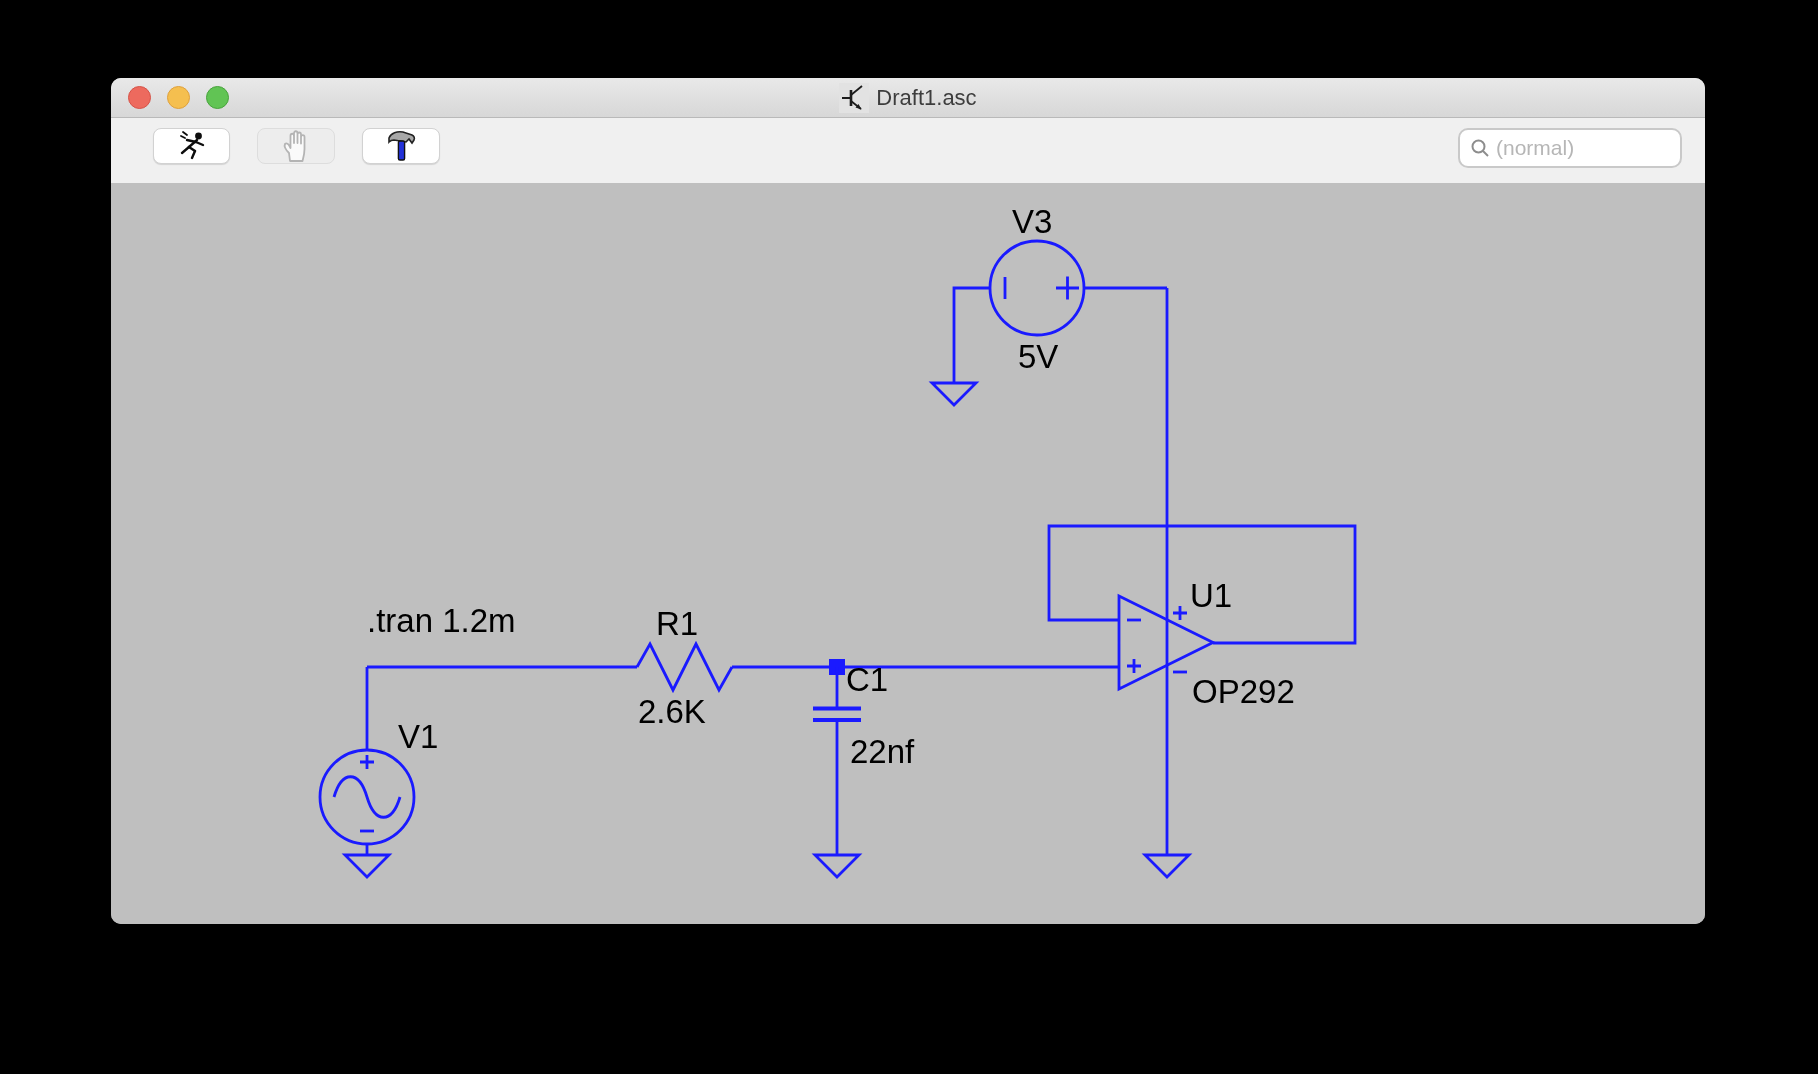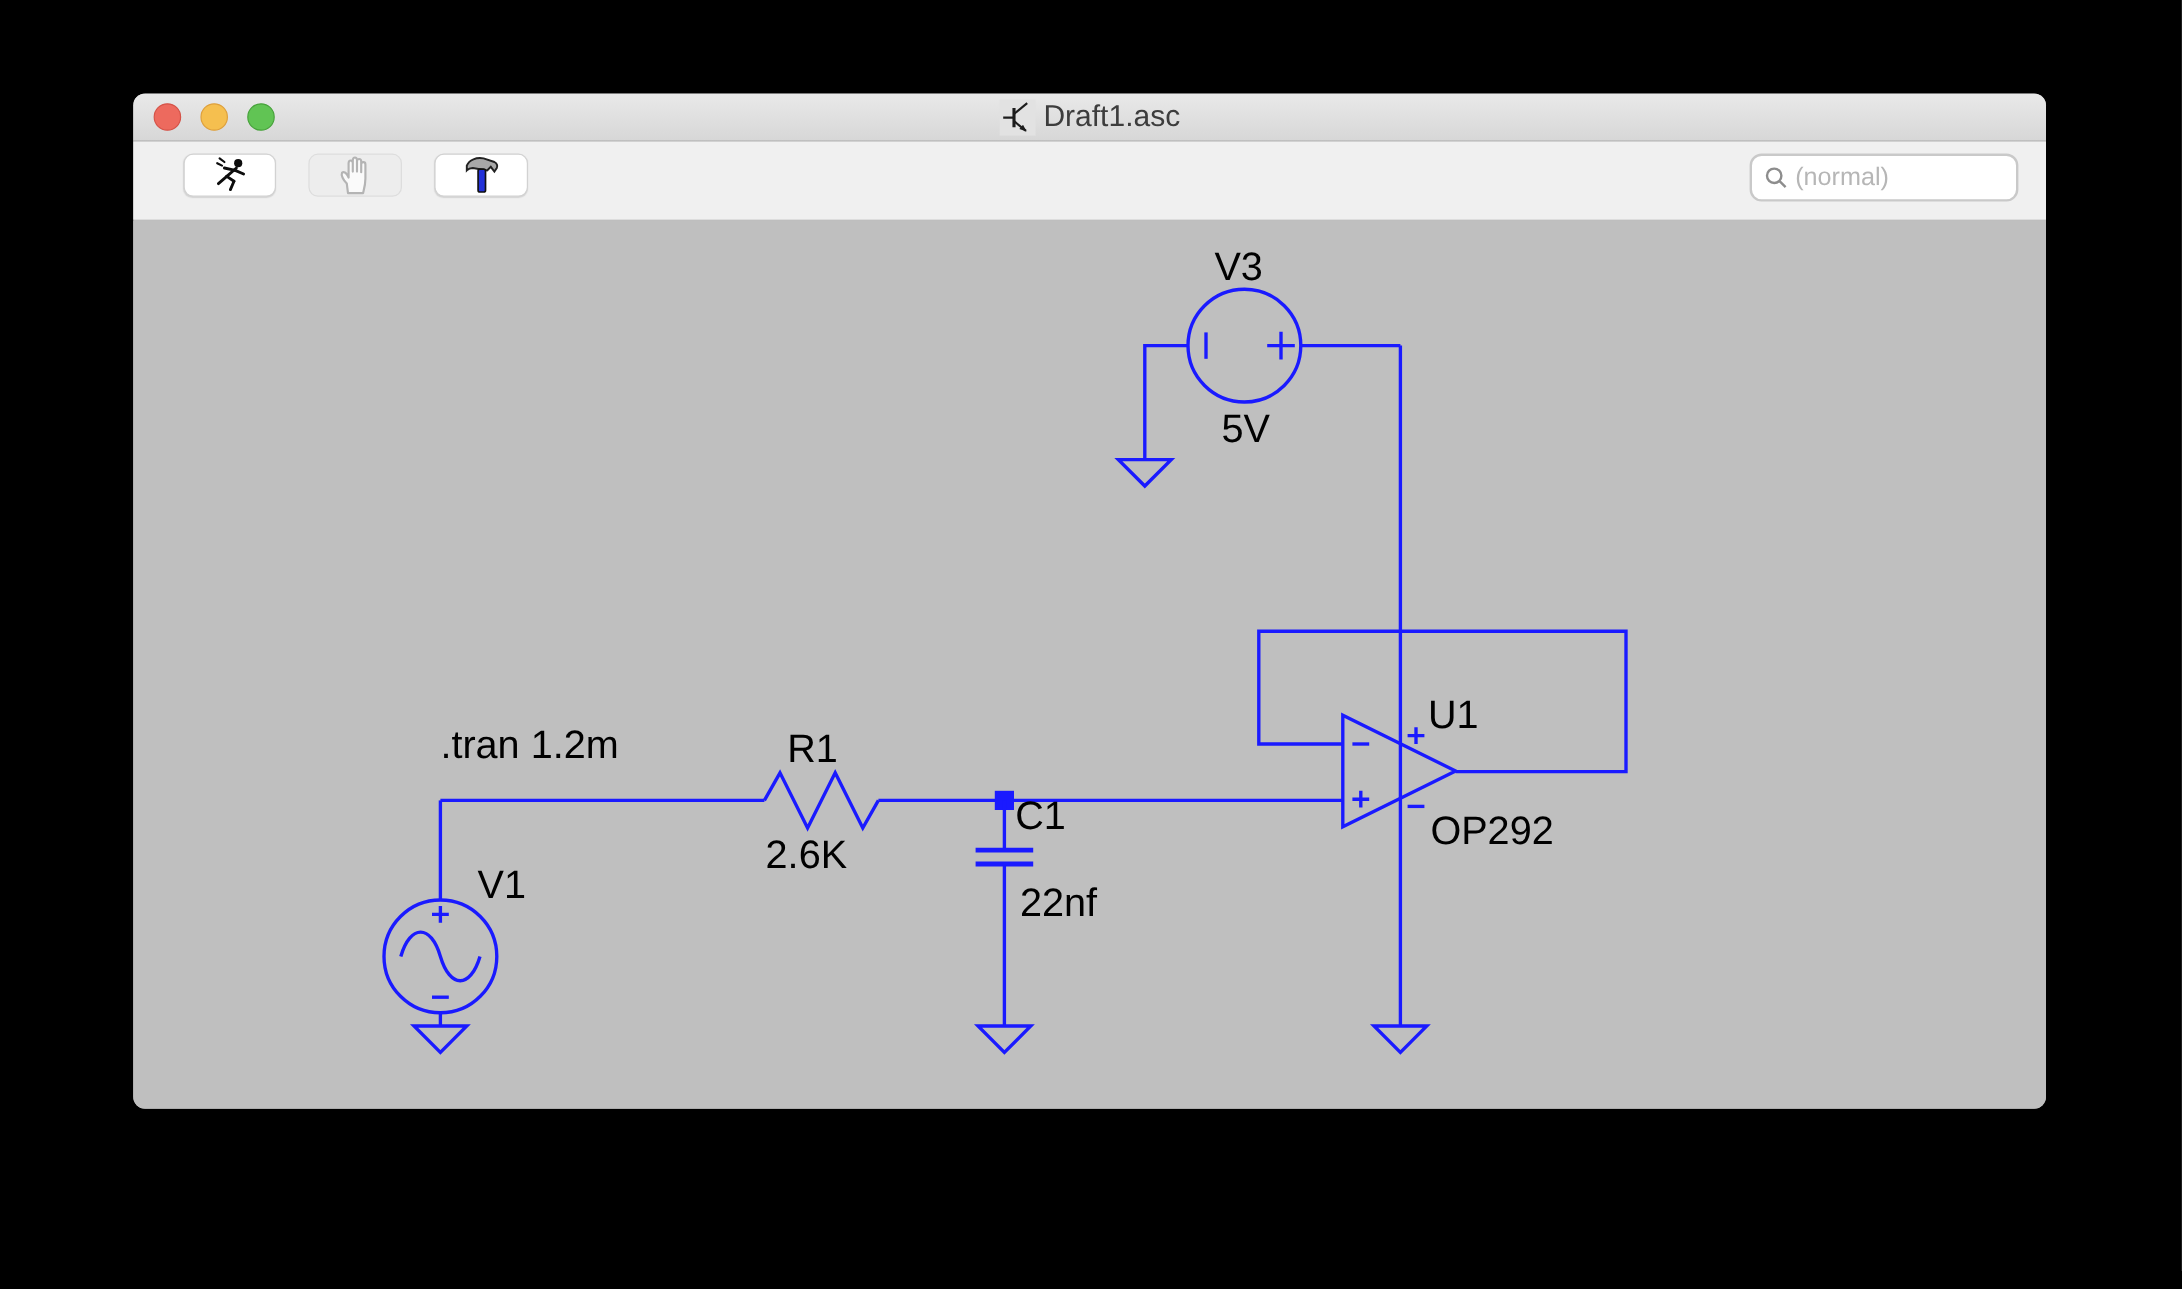--- a/index.html
+++ b/index.html
@@ -19,21 +19,21 @@
     display:flex; align-items:center; justify-content:center; position:relative;
   }
   .traffic { position:absolute; left:17px; top:8px; display:flex; gap:16px; }
   .light { width:23px; height:23px; border-radius:50%; }
   .light.red    { background:#ed6a5e; border:1px solid #d55348; }
   .light.yellow { background:#f5bf4f; border:1px solid #deA03c; }
   .light.green  { background:#61c454; border:1px solid #48a33c; }
   .title-wrap { display:flex; align-items:center; gap:7px; }
   .doc-icon { width:30px; height:30px; background:#e2e2e2; display:flex;
               align-items:center; justify-content:center; }
-  .title-text { font-size:25px; color:#3d3d3d; }
+  .title-text { font-size:22px; color:#3d3d3d; }
 
   
   .toolbar { height:65px; background:#f0f0f0; position:relative; }
   .tb-btn {
     position:absolute; top:10px; height:36px; border-radius:8px;
     background:#ffffff; border:1px solid #d2d2d2;
     box-shadow:0 1px 1px rgba(0,0,0,.12);
     display:flex; align-items:center; justify-content:center;
   }
   .tb-btn.disabled { background:#ededed; border-color:#dddddd; box-shadow:none; }

